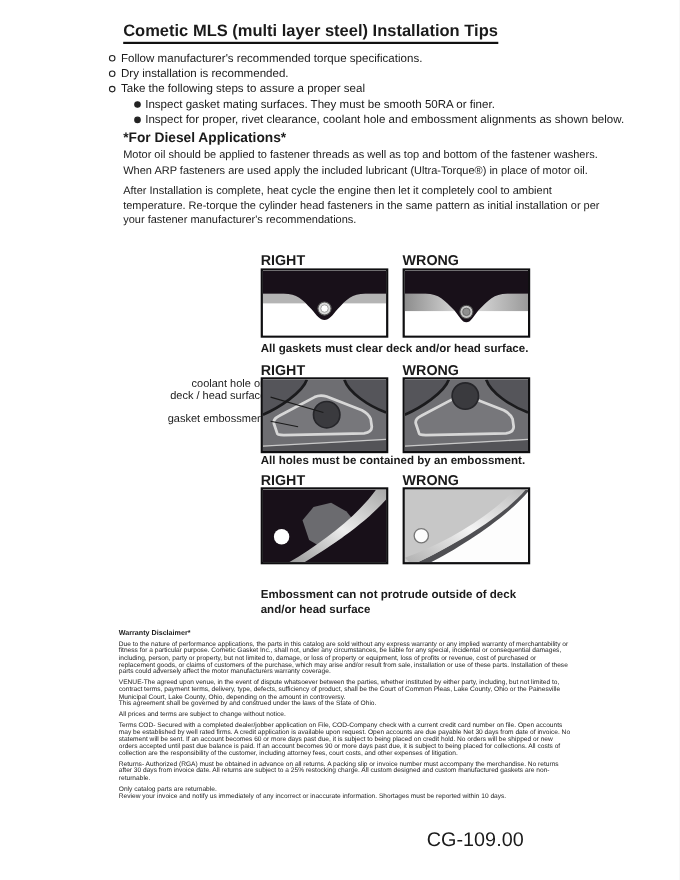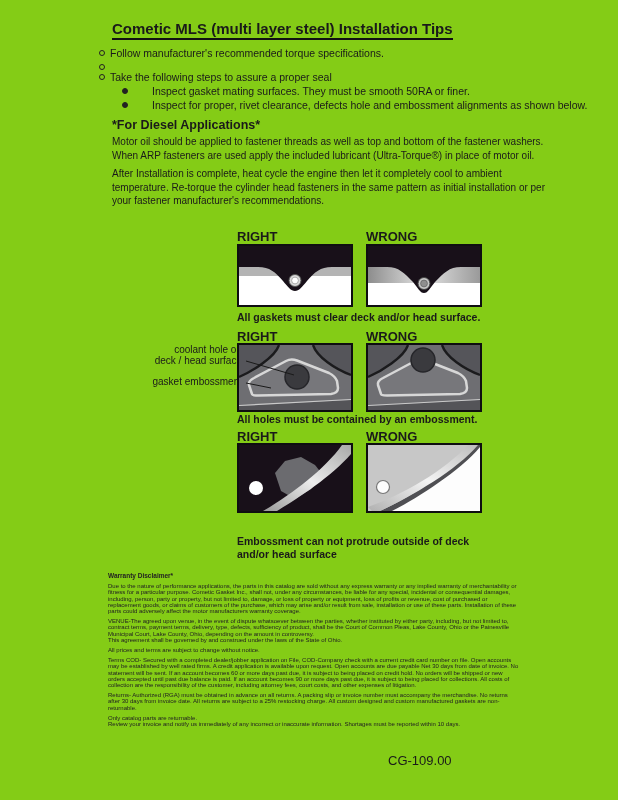--- a/index.html
+++ b/index.html
@@ -1,38 +1,38 @@
 <!DOCTYPE html>
 <html><head>
 <meta charset="utf-8">
 <style>
   html,body{margin:0;padding:0;background:#e8e8e8;}
   .page{
     position:relative;
     width:618px;height:800px;
-    background:#84cc16;
+    background:#ffffff;
     font-family:"Liberation Sans","DejaVu Sans",sans-serif;
     color:#1a1a1a;
     overflow:hidden;
   }
   .abs{position:absolute;}
   .title{
     left:112px;top:20px;
     font-size:15px;font-weight:bold;
     border-bottom:2px solid #111;
     padding-bottom:1px;
     white-space:nowrap;
   }
   .bullets{left:99px;top:46px;width:505px;font-size:10.5px;}
   .brow{display:flex;align-items:flex-start;line-height:14px;}
   .brow .ob{
     flex:0 0 auto;width:4px;height:4px;border:1px solid #222;border-radius:50%;
     margin:4px 5px 0 0;
   }
-  .brow.sub{margin-left:23px;gap:20px;}
+  .brow.sub{margin-left:23px;}
   .brow .fb{
     flex:0 0 auto;width:4px;height:4px;background:#222;border:1px solid #222;border-radius:50%;
     margin:4px 4px 0 0;
   }
   .diesel-heading{left:112px;top:118px;font-size:12.5px;font-weight:bold;text-align:center;}
   .para{left:112px;width:448px;font-size:10px;line-height:13.5px;}
   .p1{top:135px;}
   .p2{top:167px;}
   .note{left:112px;top:213px;font-size:10px;}
   .dg-header{font-size:13px;font-weight:bold;text-align:left;width:116px;}
@@ -54,48 +54,49 @@
   .cap1{left:237px;top:311px;}
   .cap2{left:237px;top:413px;}
   .cap3{left:237px;top:515px;width:250px;margin-top:20px;}
   .dg-labels{left:118px;width:124px;text-align:right;font-size:10px;line-height:11px;}
   .lab1{top:344px;}
   .lab2{top:376px;}
   .leader{left:0;top:0;width:618px;height:800px;pointer-events:none;}
   .legal{left:108px;top:573px;width:412px;font-size:6px;line-height:6.2px;color:#222;}
   .legal h4{margin:0 0 4px 0;font-size:6.5px;}
   .legal p{margin:0 0 4px 0;white-space:pre-line;}
-  .footer-code{left:388px;top:753px;font-size:13px;color:#1a1a1a;}
+  .footer-code{left:388px;top:753px;font-size:18px;color:#1a1a1a;}
 </style>
 </head>
 <body>
 
 <div class="page">
 
   <div class="abs title">Cometic MLS (multi layer steel) Installation Tips</div>
 
   <div class="abs bullets">
     <div class="brow">
       <span class="ob"></span>
       <span>Follow manufacturer's recommended torque specifications.</span>
     </div>
     <div class="brow">
       <span class="ob"></span>
+      <span>Dry installation is recommended.</span>
     </div>
     <div class="brow">
       <span class="ob"></span>
       <span>Take the following steps to assure a proper seal</span>
     </div>
     <div class="brow sub">
       <span class="fb"></span>
       <span>Inspect gasket mating surfaces.  They must be smooth 50RA or finer.</span>
     </div>
     <div class="brow sub">
       <span class="fb"></span>
-      <span>Inspect for proper, rivet clearance, defects hole and embossment alignments as shown below.</span>
+      <span>Inspect for proper, rivet clearance, coolant hole and embossment alignments as shown below.</span>
     </div>
   </div>
 
   <div class="abs diesel-heading">*For Diesel Applications*</div>
   <div class="abs para p1">Motor oil should be applied to fastener threads as well as top and bottom of the fastener washers. When ARP fasteners are used apply the included lubricant (Ultra-Torque®) in place of motor oil.</div>
   <div class="abs para p2">After Installation is complete, heat cycle the engine then let it completely cool to ambient temperature. Re-torque the cylinder head fasteners in the same pattern as initial installation or per your fastener manufacturer's recommendations.</div>
 
   <div class="abs dg-header hdr-l r1h">RIGHT</div>
   <div class="abs dg-header hdr-r r1h">WRONG</div>
 

